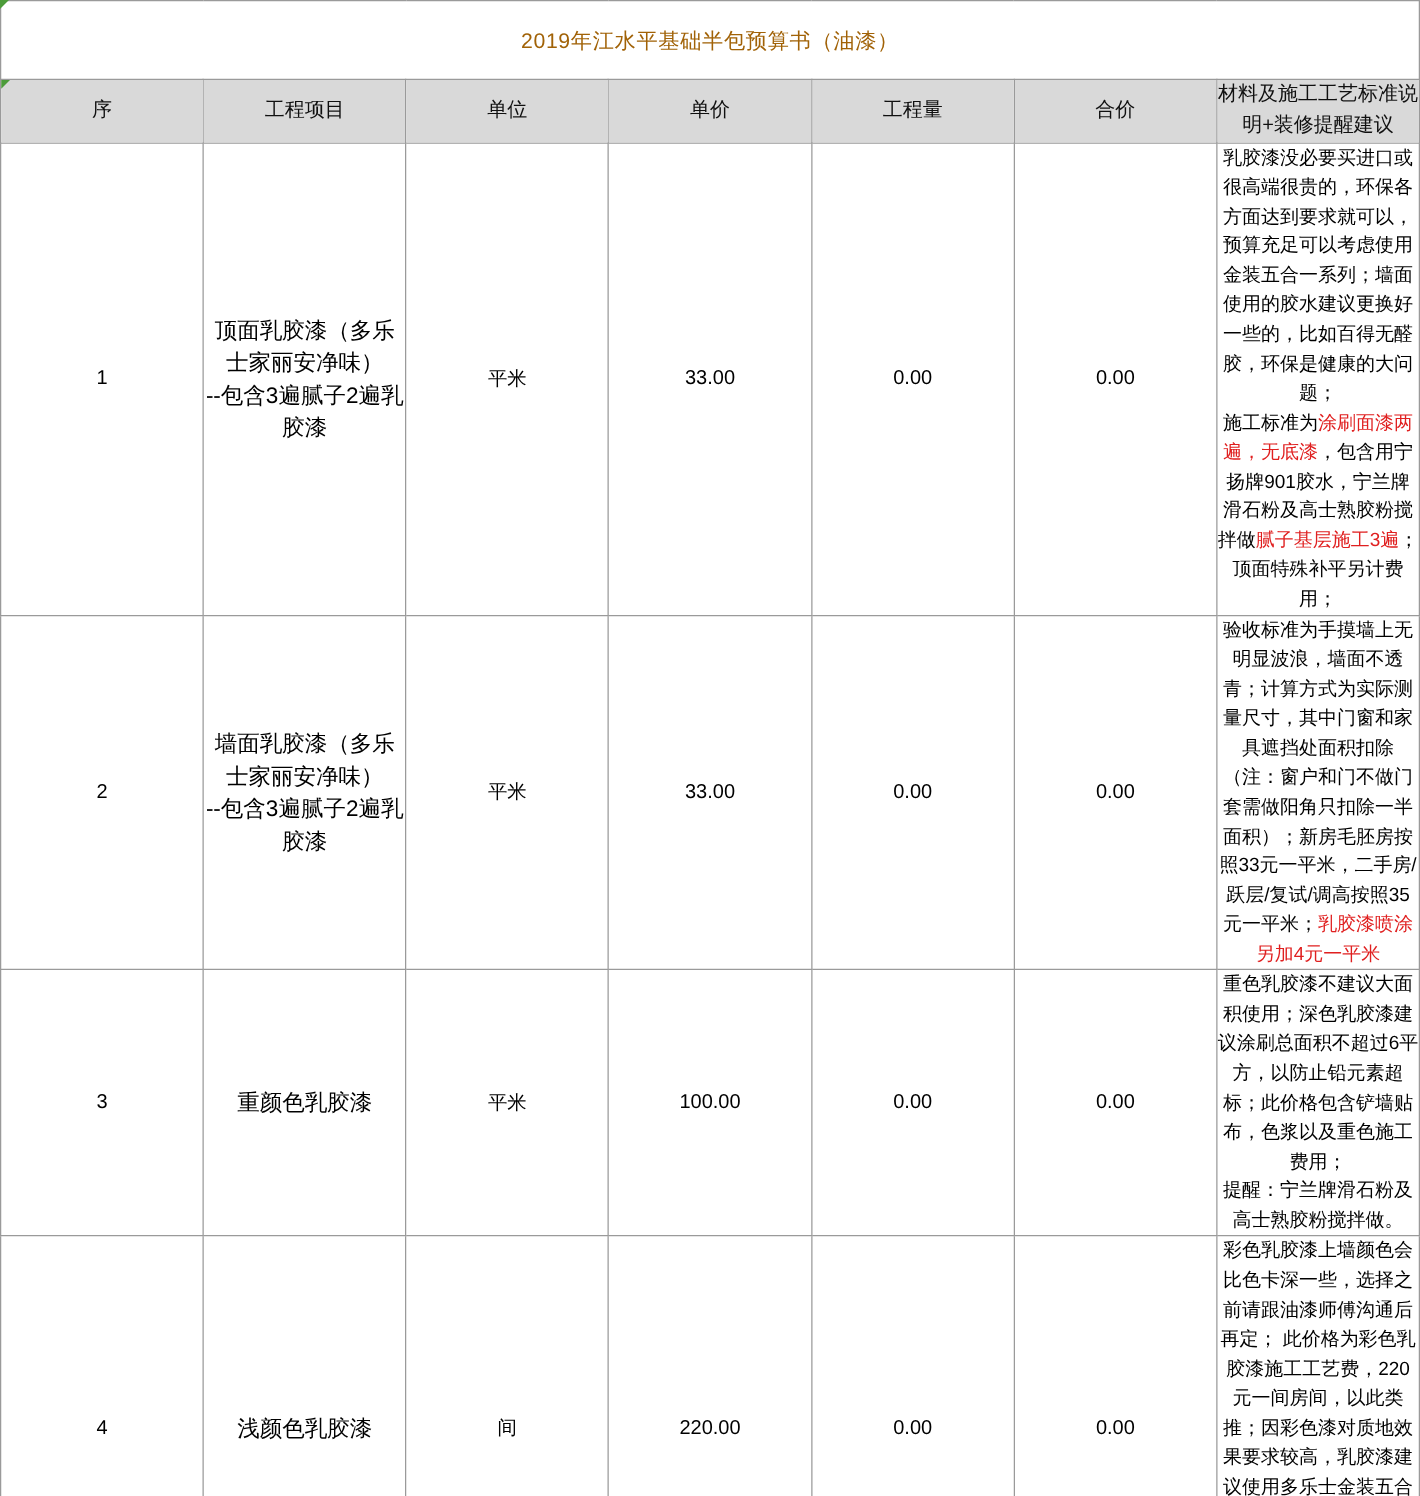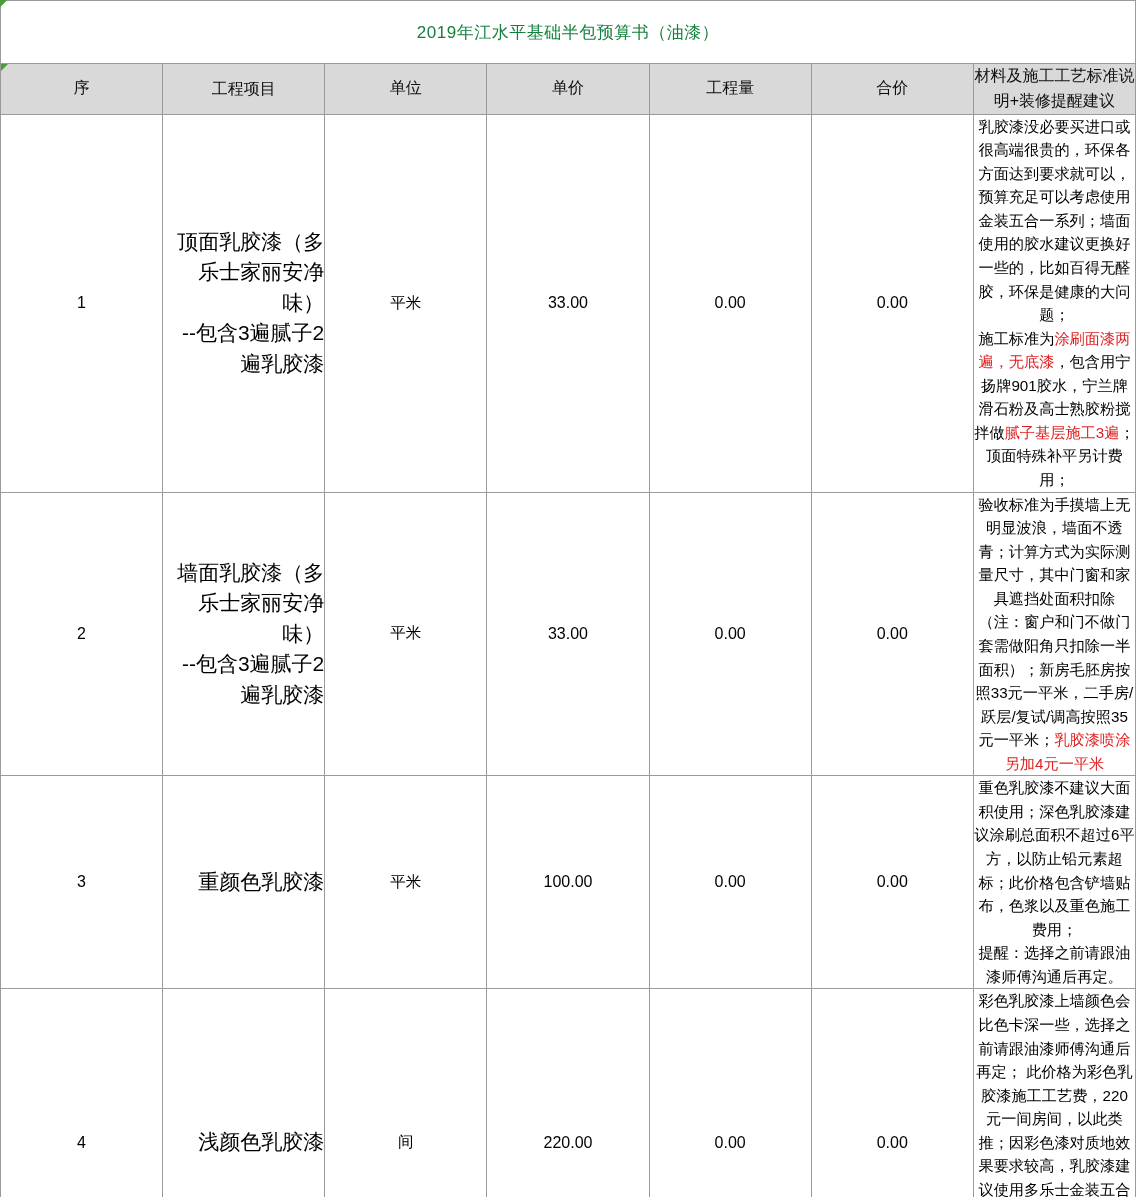--- a/index.html
+++ b/index.html
@@ -32,21 +32,21 @@
     font-weight: normal;
   }
   
   .title-cell {
     height: 62px;
     text-align: center;
     vertical-align: middle;
     background: #ffffff;
     font-size: 17px;
     letter-spacing: 0.5px;
-    color: #15803d;
+    color: #a16207;
     margin-left: 36px;
   }
   
   .hdr td {
     background: #d9d9d9;
     text-align: center;
     height: 38px;
     font-size: 16px;
     color: #101010;
     position: relative;
@@ -61,23 +61,23 @@
     border-top: 7px solid #4c9c3a;
     border-right: 7px solid transparent;
   }
   
   .c-seq {
     text-align: center;
     font-size: 16px;
     width: 40px;
   }
   .c-item {
-    text-align: right;
+    text-align: center;
     padding: 6px 8px 6px 10px;
-    font-size: 21px;
+    font-size: 18px;
     line-height: 1.45;
     width: 263px;
   }
   .c-unit {
     text-align: center;
     font-size: 15.5px;
     width: 67px;
   }
   .c-price {
     text-align: center;
@@ -149,21 +149,21 @@
         </tr>
         <tr>
           <td class="c-seq">3</td>
           <td class="c-item">
             <div>重颜色乳胶漆</div>
           </td>
           <td class="c-unit">平米</td>
           <td class="c-price">100.00</td>
           <td class="c-qty">0.00</td>
           <td class="c-total">0.00</td>
-          <td class="c-desc"><span>重色乳胶漆不建议大面积使用；深色乳胶漆建议涂刷总面积不超过6平方，以防止铅元素超标；此价格包含铲墙贴布，色浆以及重色施工费用；</span><br><span>提醒：选择之前请跟油漆师傅沟通后再定。</span></td>
+          <td class="c-desc"><span>重色乳胶漆不建议大面积使用；深色乳胶漆建议涂刷总面积不超过6平方，以防止铅元素超标；此价格包含铲墙贴布，色浆以及重色施工费用；</span><br><span>提醒：宁兰牌滑石粉及高士熟胶粉搅拌做。</span></td>
         </tr>
         <tr>
           <td class="c-seq cmt">4</td>
           <td class="c-item cmt">
             <div>浅颜色乳胶漆</div>
           </td>
           <td class="c-unit">间</td>
           <td class="c-price">220.00</td>
           <td class="c-qty">0.00</td>
           <td class="c-total">0.00</td>

